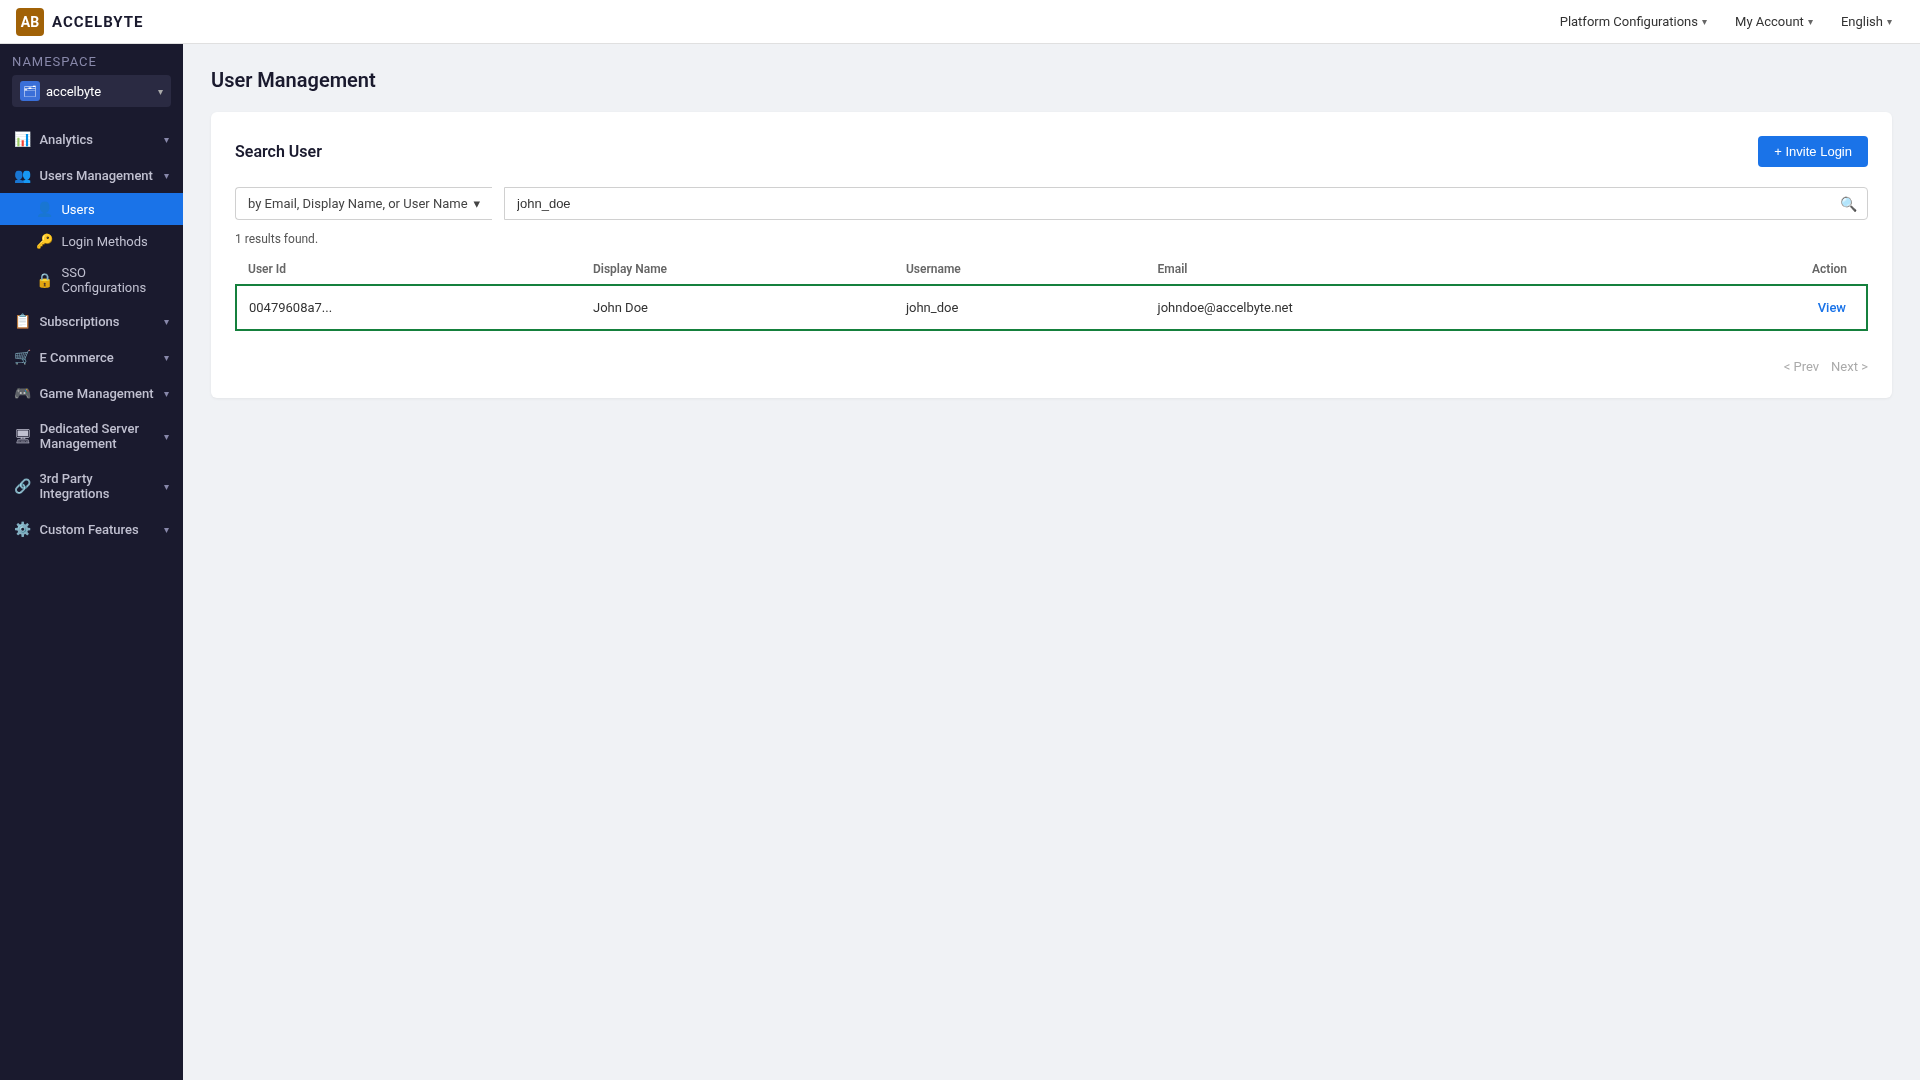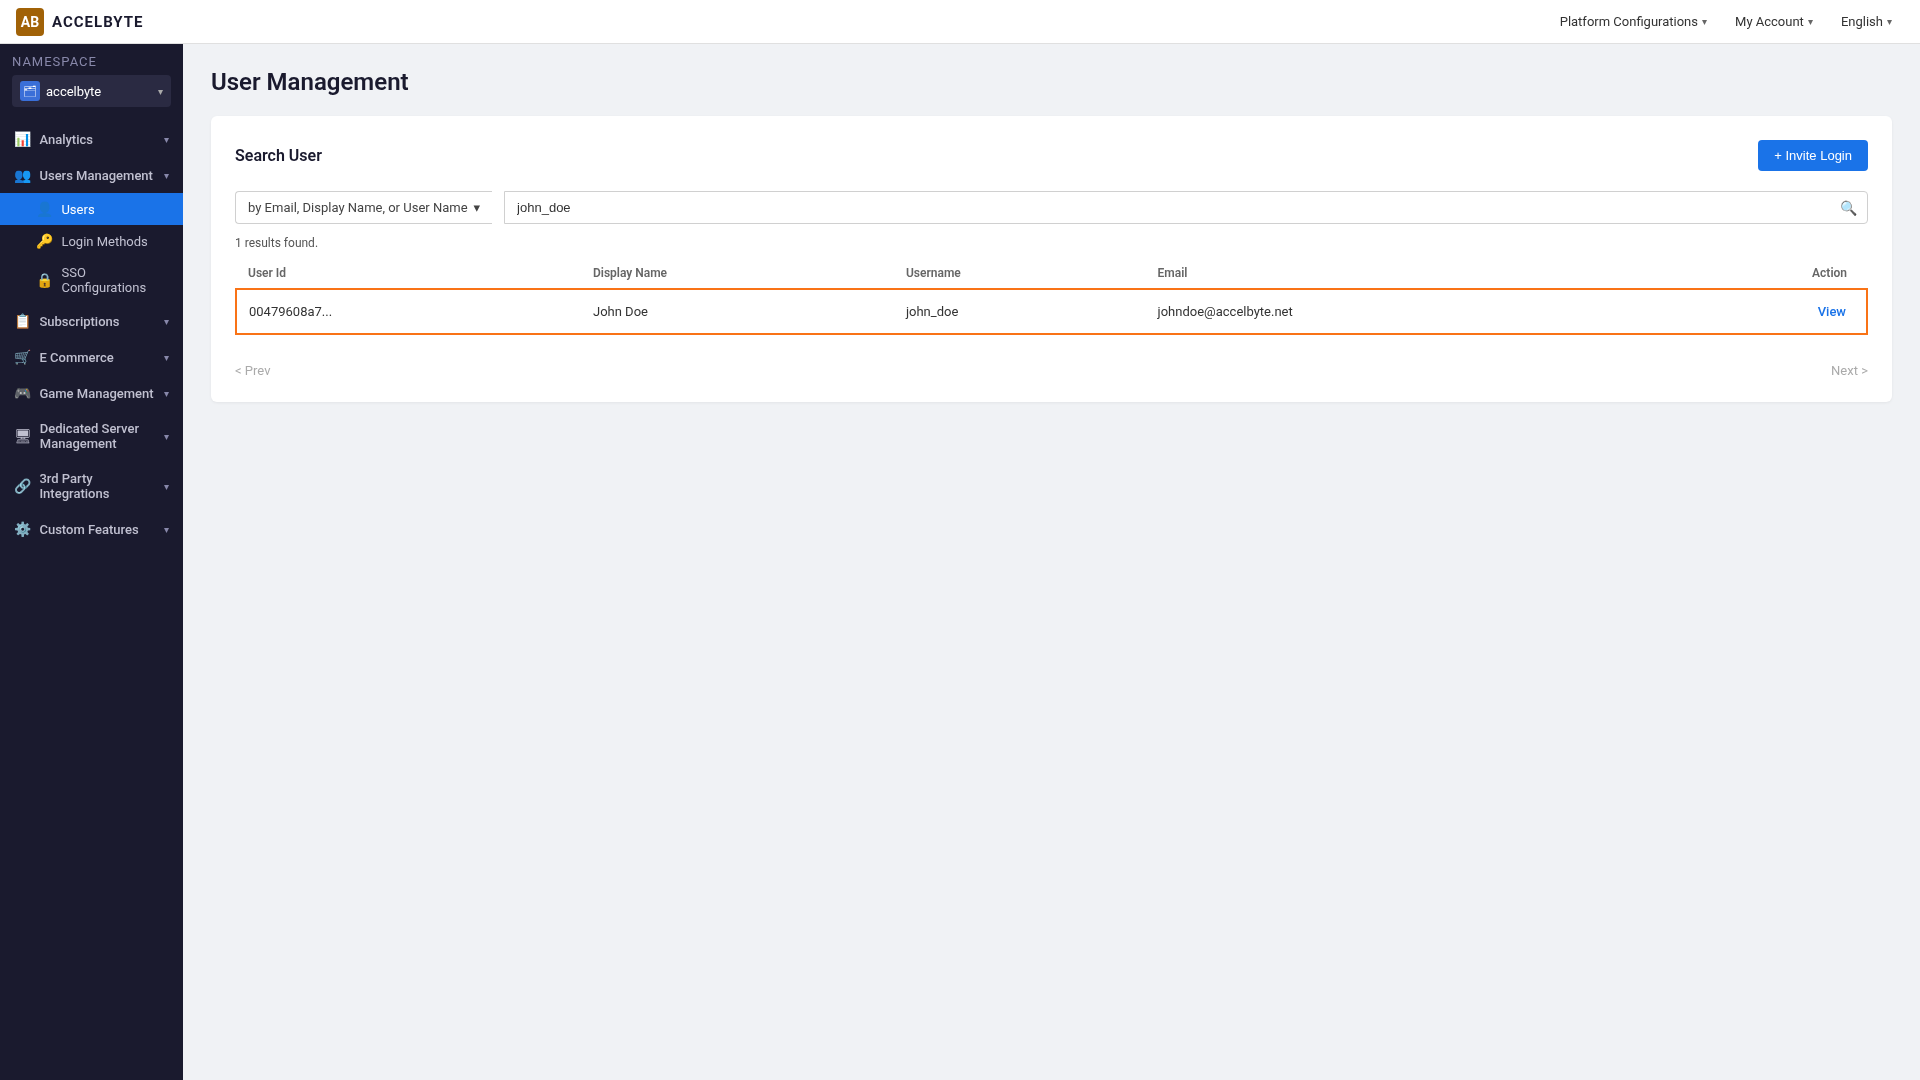--- a/index.html
+++ b/index.html
@@ -141,21 +141,21 @@
     }
     .sidebar-sub-item.active { background: #1a73e8; color: #ffffff; }
 
     
     .main-content {
       flex: 1;
       overflow-y: auto;
       padding: 24px 28px;
     }
     .page-title {
-      font-size: 24px;
+      font-size: 20px;
       font-weight: 600;
       color: #1a1a2e;
       margin-bottom: 20px;
     }
 
     
     .card {
       background: #fff;
       border-radius: 6px;
       padding: 24px;
@@ -248,21 +248,21 @@
       padding: 8px 12px;
       font-size: 12px;
       font-weight: 600;
       color: #666;
       background: #fff;
     }
     tbody tr {
       border: 2px solid transparent;
     }
     tbody tr.highlighted {
-      border: 2px solid #f97316;
+      border: 2px solid #15803d;
       border-radius: 12px;
     }
     tbody td {
       padding: 14px 12px;
       font-size: 13px;
       color: #333;
     }
     tbody tr:not(:last-child) td {
       border-bottom: 1px solid #f0f0f0;
     }
@@ -270,21 +270,21 @@
       color: #1a73e8;
       cursor: pointer;
       font-size: 13px;
       font-weight: 500;
     }
 
     
     .pagination {
       display: flex;
       align-items: center;
-      justify-content: space-between;
+      justify-content: flex-end;
       gap: 12px;
       margin-top: 16px;
       padding-top: 12px;
     }
     .page-btn {
       display: flex;
       align-items: center;
       gap: 4px;
       font-size: 13px;
       color: #aaa;

